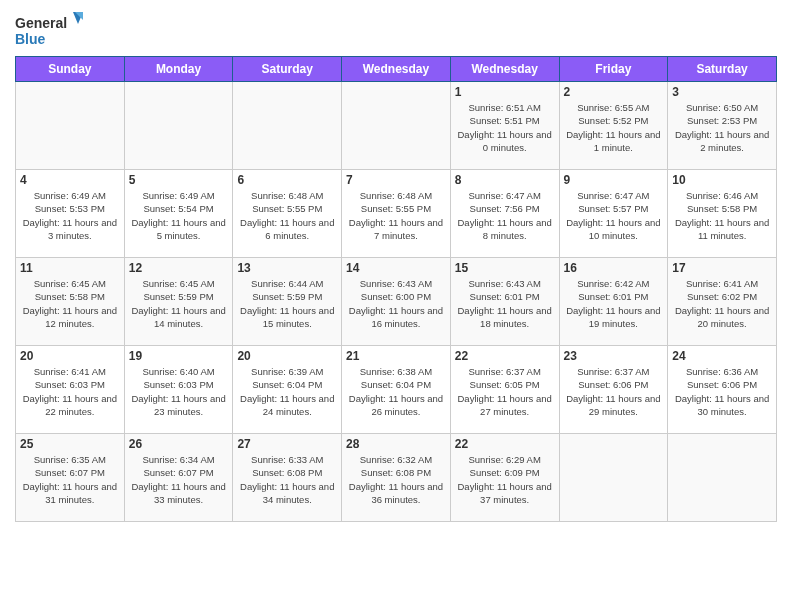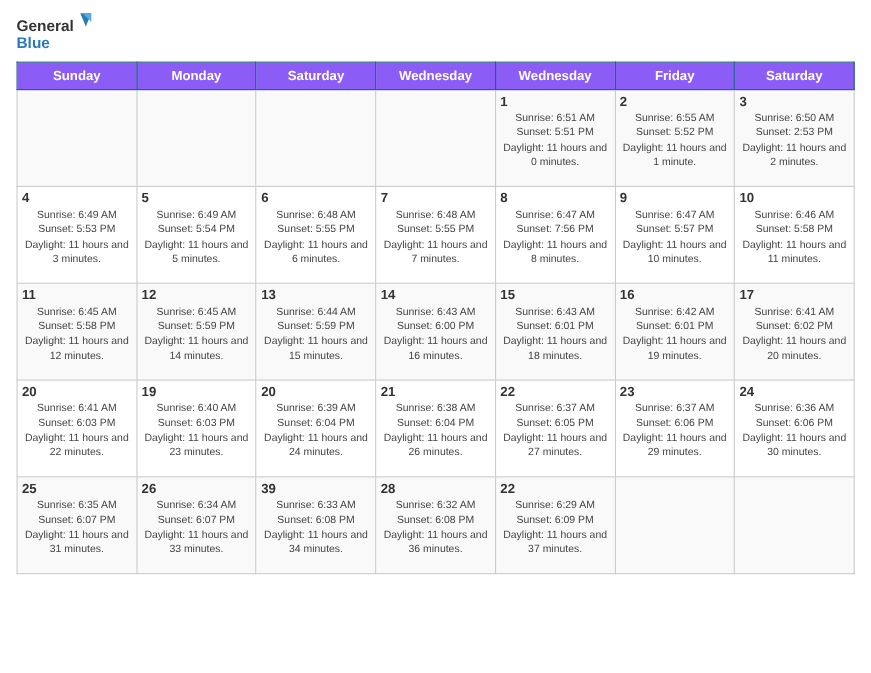--- a/index.html
+++ b/index.html
@@ -282,21 +282,21 @@
 Sunset: 6:07 PM
 Daylight: 11 hours and 31 minutes.</div>
           </td>
           <td>
             <span class="day-num">26</span>
             <div class="day-info">Sunrise: 6:34 AM
 Sunset: 6:07 PM
 Daylight: 11 hours and 33 minutes.</div>
           </td>
           <td>
-            <span class="day-num">39</span>
+            <span class="day-num">27</span>
             <div class="day-info">Sunrise: 6:33 AM
 Sunset: 6:08 PM
 Daylight: 11 hours and 34 minutes.</div>
           </td>
           <td>
             <span class="day-num">28</span>
             <div class="day-info">Sunrise: 6:32 AM
 Sunset: 6:08 PM
 Daylight: 11 hours and 36 minutes.</div>
           </td>

